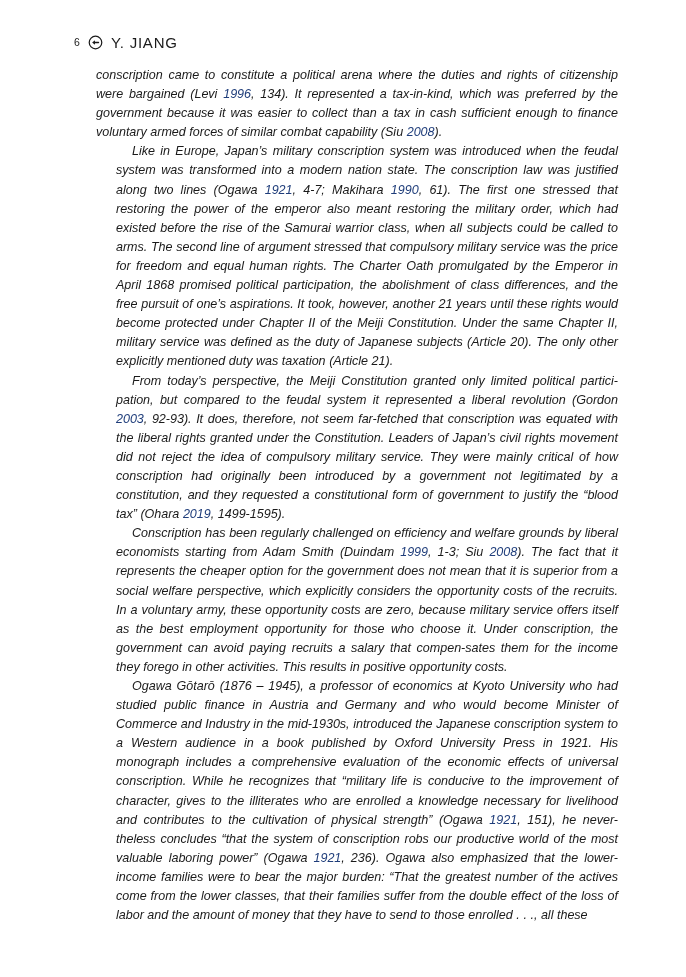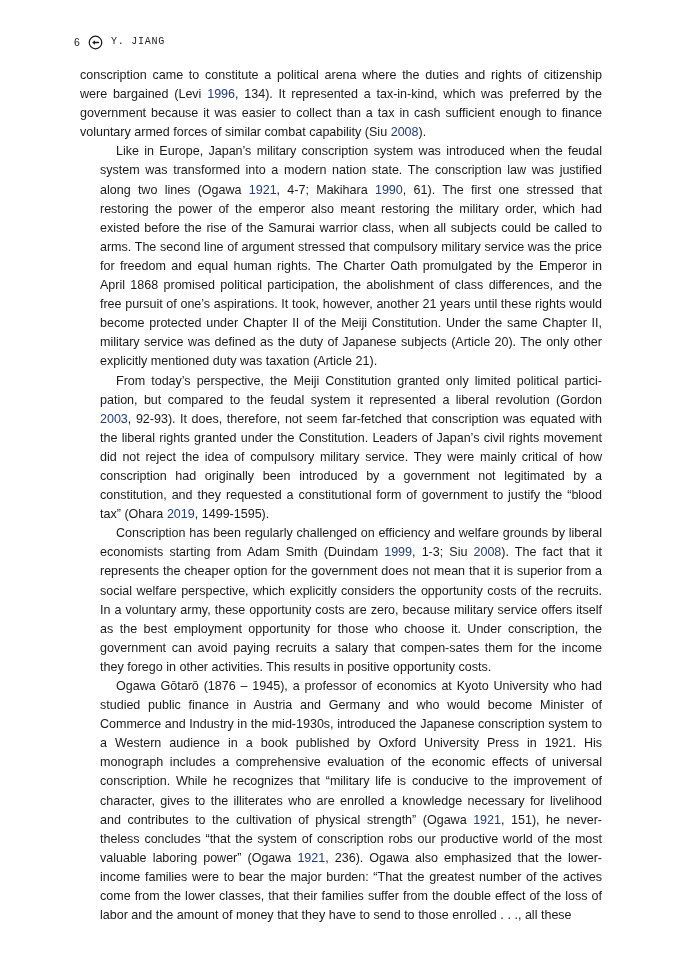--- a/index.html
+++ b/index.html
@@ -40,32 +40,32 @@
   }
   .brand-mark {
     display: inline-flex;
     align-items: center;
     justify-content: center;
     width: 15px;
     height: 15px;
   }
   .brand-mark svg { display: block; }
   .author-head {
-    font-size: 10px;
+    font-size: 15px;
     letter-spacing: 0.75px;
     color: #1a1a1a;
     line-height: 1;
-    font-family: Liberation Mono, monospace;
   }
   
   .column {
     position: absolute;
     top: 66px;
-    left: 80px;
+    left: 96px;
     width: 522px;
+    font-style: italic;
   }
   p.para {
     margin: 0;
     font-size: 12.55px;
     line-height: 19.1px;
     text-align: justify;
     text-justify: inter-word;
     color: #1a1a1a;
     letter-spacing: -0.02px;
     word-spacing: 0.1px;

